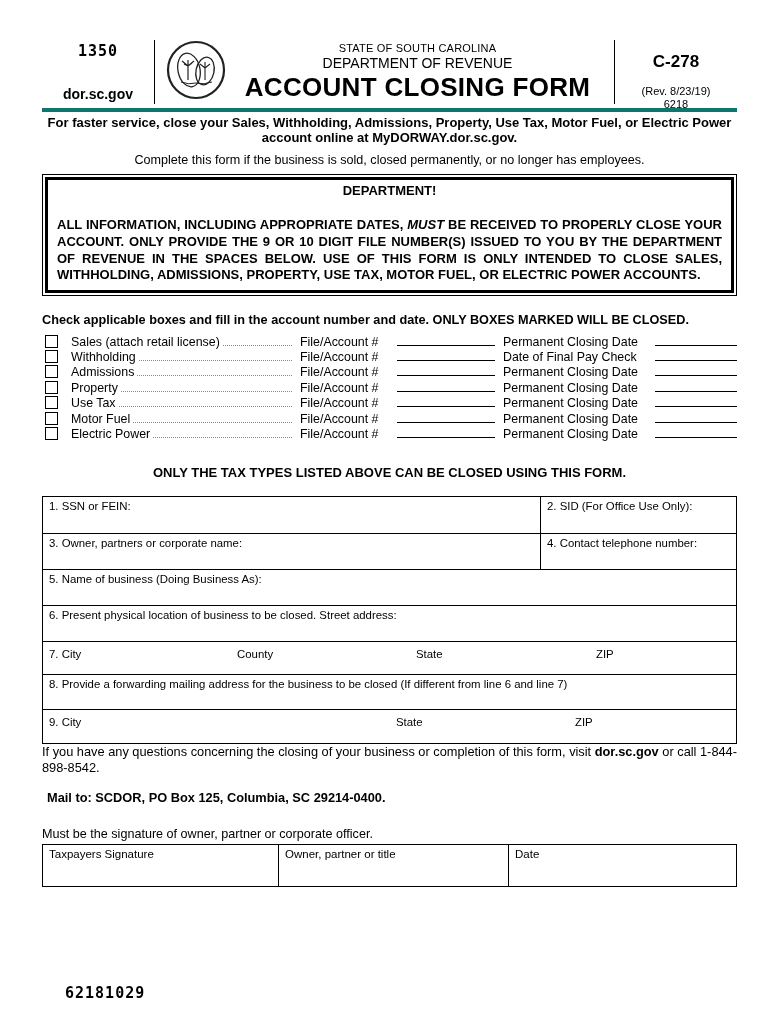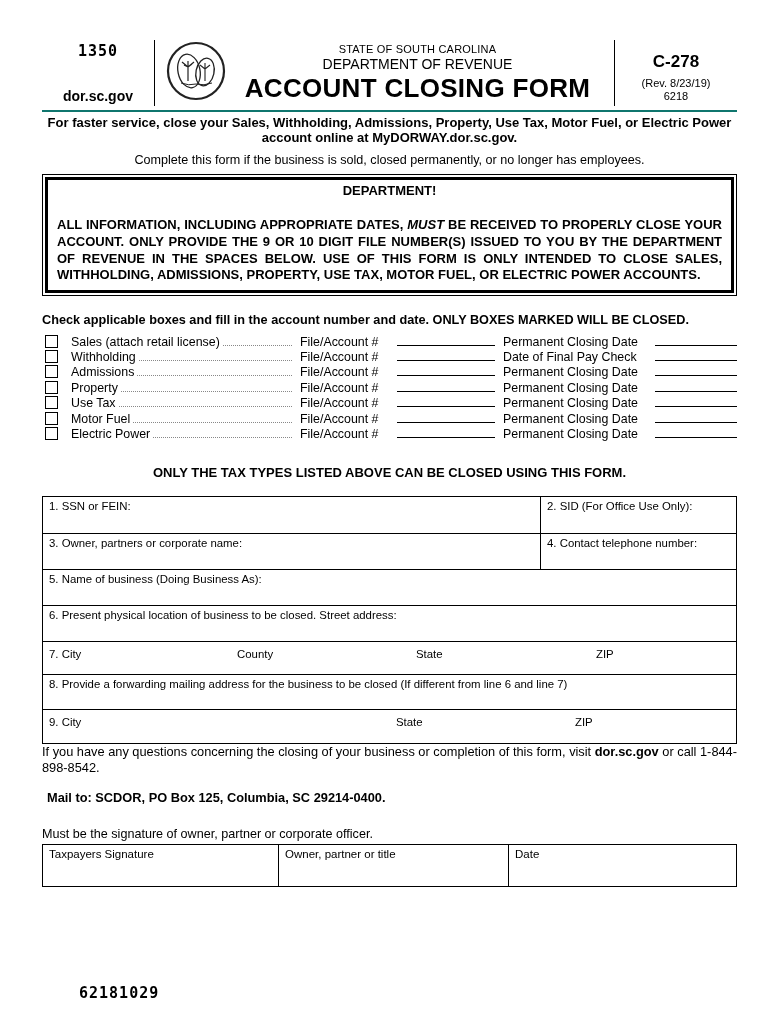--- a/index.html
+++ b/index.html
@@ -3,34 +3,34 @@
 <meta charset="utf-8">
 <style>
   * { margin:0; padding:0; box-sizing:border-box; }
   html,body { background:#e8e8e8; }
   .page {
     width:770px; height:1024px; background:#fff; position:relative;
     font-family:"Liberation Sans","DejaVu Sans",sans-serif; color:#000;
     padding:40px 33px 0 42px; margin:0 auto; overflow:hidden;
   }
   
-  .hdr { display:flex; align-items:stretch; border-bottom:2px solid #0f766e; padding-bottom:4px; height:72px; }
+  .hdr { display:flex; align-items:stretch; border-bottom:4px solid #0f766e; padding-bottom:4px; height:72px; }
   .hdr-left { width:112px; display:flex; flex-direction:column; justify-content:space-between; align-items:center; padding:2px 0 2px; }
   .ocr { font-family:"DejaVu Sans Mono",monospace; font-weight:700; font-size:15px; letter-spacing:1px; }
   .site { font-weight:700; font-size:14px; }
   .vdiv { width:1px; background:#000; margin:0 0 0 0; }
   .hdr-center { flex:1; display:flex; align-items:center; padding-left:10px; }
   .seal { flex:0 0 auto; margin-right:14px; }
   .titles { flex:1; text-align:center; padding-right:20px; }
   .t-state { font-size:11px; letter-spacing:.2px; }
   .t-dept { font-size:14px; margin-top:1px; }
   .t-main { font-size:26px; font-weight:700; letter-spacing:.3px; margin-top:1px; }
   .hdr-right { width:122px; text-align:center; padding-top:12px; }
   .f-code { font-size:17px; font-weight:700; }
-  .f-rev { font-size:11px; margin-top:5px; }
+  .f-rev { font-size:11px; margin-top:13px; }
   .f-id { font-size:11px; margin-top:1px; }
   
   .faster { text-align:center; font-weight:700; font-size:13px; line-height:14.5px; margin-top:4px; }
   .complete { text-align:center; font-size:12.6px; margin-top:8px; }
   
   .imp-outer { border:1px solid #000; padding:2px; margin-top:7px; }
   .imp-inner { border:3px solid #000; padding:3px 9px 6px; }
   .imp-title { text-align:center; font-weight:700; font-size:13px; }
   .imp-body { font-weight:700; font-size:13px; line-height:16.8px; text-align:justify; margin-top:19px; }
   
@@ -57,21 +57,21 @@
   .h38 { height:37px; } .h36 { height:36px; } .h33 { height:33px; } .h35 { height:35px; }
   .multi { display:flex; }
   .seg { padding:3px 0 0 0; }
   
   .questions { font-size:12.8px; line-height:16.5px; text-align:justify; }
   .mailto { font-weight:700; font-size:12.8px; margin-top:13px; padding-left:5px; }
   .sig-note { font-size:12.6px; margin-top:22px; }
   .stable { border:1px solid #000; display:grid; grid-template-columns:235px 230px 1fr; height:43px; margin-top:3px; font-size:11.5px; }
   .scell { padding:3px 6px; border-left:1px solid #000; }
   .scell:first-child { border-left:none; }
-  .barcode { position:absolute; left:79px; bottom:22px; }
+  .barcode { position:absolute; left:65px; bottom:22px; }
   b.inline { font-weight:700; }
   i.inline { font-style:italic; }
 </style>
 </head>
 <body>
 
 <div class="page">
 
   <div class="hdr">
     <div class="hdr-left">

